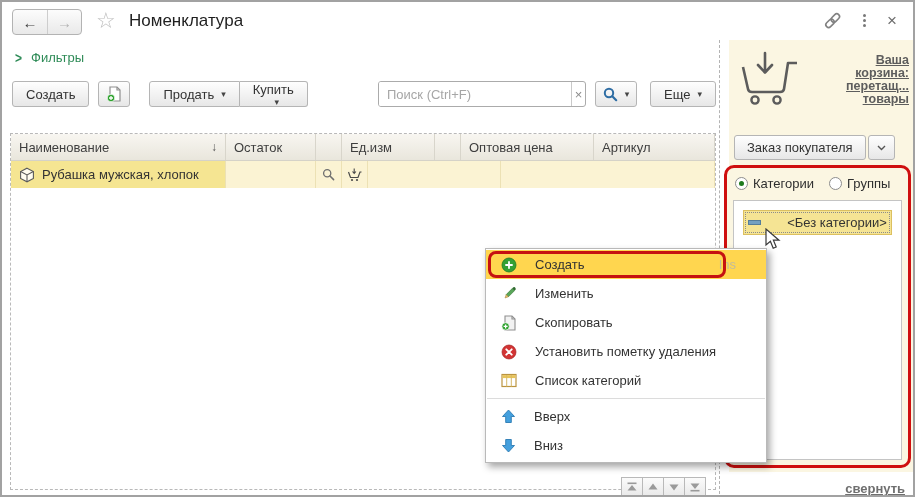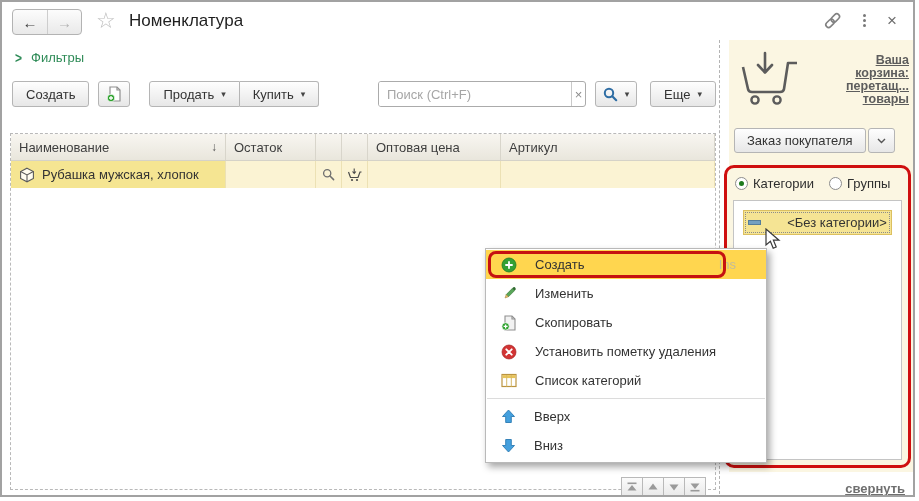--- a/index.html
+++ b/index.html
@@ -31,21 +31,21 @@
   
   .btn { background:linear-gradient(#fefefe,#e7e7e7); border:1px solid #b5b5b5; border-radius:3px;
          height:26px; display:inline-flex; align-items:center; justify-content:center;
          color:#333; padding:0 13px; font-size:13px; }
   .drop-arrow { font-size:9px; color:#444; margin-left:7px; }
   .toolbar { position:absolute; left:10px; top:79px; width:704px; display:flex; align-items:center; }
   .btn-copy { width:32px; padding:0; margin-left:9px; }
   .btn-group { display:flex; margin-left:19px; }
   .btn-group .btn { border-radius:0; }
   .btn-group .btn:first-child { border-radius:3px 0 0 3px;text-align:right; }
-  .btn-group .btn:last-child { border-radius:0 3px 3px 0; border-left:none; }
+  .btn-group .btn:last-child { border-radius:0 3px 3px 0; border-left:none;flex-direction:column; }
   .search-wrap { margin-left:auto; display:flex; align-items:stretch; width:208px; height:26px;
                  border:1px solid #ababab; border-radius:3px; background:#fff; overflow:hidden; }
   .search-wrap input { flex:1; border:none; outline:none; padding:0 8px; font-size:13px;
                        font-family:"Liberation Sans",sans-serif; color:#333; }
   .search-wrap input::placeholder { color:#a6a6a6; }
   .search-clear { width:25px; display:flex; align-items:center; justify-content:center;
                   border-left:1px solid #c9c9c9; color:#8a8a8a; font-size:13px; }
   .btn-magnifier { width:42px; margin-left:9px; padding:0 6px; }
   .btn-more { margin-left:13px; }
 
@@ -72,21 +72,21 @@
   
   .v-sep { position:absolute; left:717px; top:38px; height:459px; border-left:1px dashed #b3b3b3; }
 
   
   .right-panel { position:absolute; left:727px; top:38px; width:186px; height:432px;
                  background:#fbf6e2; }
   .cart-block { display:flex; padding:11px 6px 0 8px; }
   .cart-link { margin-left:auto; text-align:right; color:#5d5d5d; font-weight:bold;
                font-size:12.5px; line-height:13px; text-decoration:underline; padding-top:3px; }
   .cart-link span { display:block; }
-  .order-row { position:absolute; left:5px; top:88px; display:flex;align-items:center; }
+  .order-row { position:absolute; left:5px; top:95px; display:flex;align-items:center; }
   .order-btn { height:25px; padding:0 12px; font-size:13px; }
   .order-drop { width:27px; height:25px; padding:0; margin-left:2px; }
 
   .red-panel { position:absolute; left:722px; top:163px; width:187px; height:303px;
                border:3px solid #cf0f0f; border-radius:10px; background:#fbf6e2; z-index:3; }
   .radios { display:flex; align-items:flex-end; gap:15px; padding:8px 4px 4px 8px; color:#2f2f2f; }
   .radio { display:flex; align-items:center; gap:5px; }
   .radio .circle { width:13px; height:13px; border:1px solid #8d8d8d; border-radius:50%;
                    background:#fff; display:flex; align-items:center; justify-content:center; }
   .radio .circle.on::after { content:""; width:5px; height:5px; border-radius:50%; background:#1d7a1d; }
@@ -192,20 +192,23 @@
   <div class="table-region">
     <div class="thead">
       <div class="cell c-name">
         <span>Наименование</span>
         <span class="sort-arrow">↓</span>
       </div>
       <div class="cell c-stock">
         <span>Остаток</span>
       </div>
       <div class="cell c-s1"></div>
+      <div class="cell c-unit">
+        <span>Ед.изм</span>
+      </div>
       <div class="cell c-s2"></div>
       <div class="cell c-price">
         <span>Оптовая цена</span>
       </div>
       <div class="cell c-art">
         <span>Артикул</span>
       </div>
     </div>
     <div class="trow">
       <div class="cell c-name sel">

